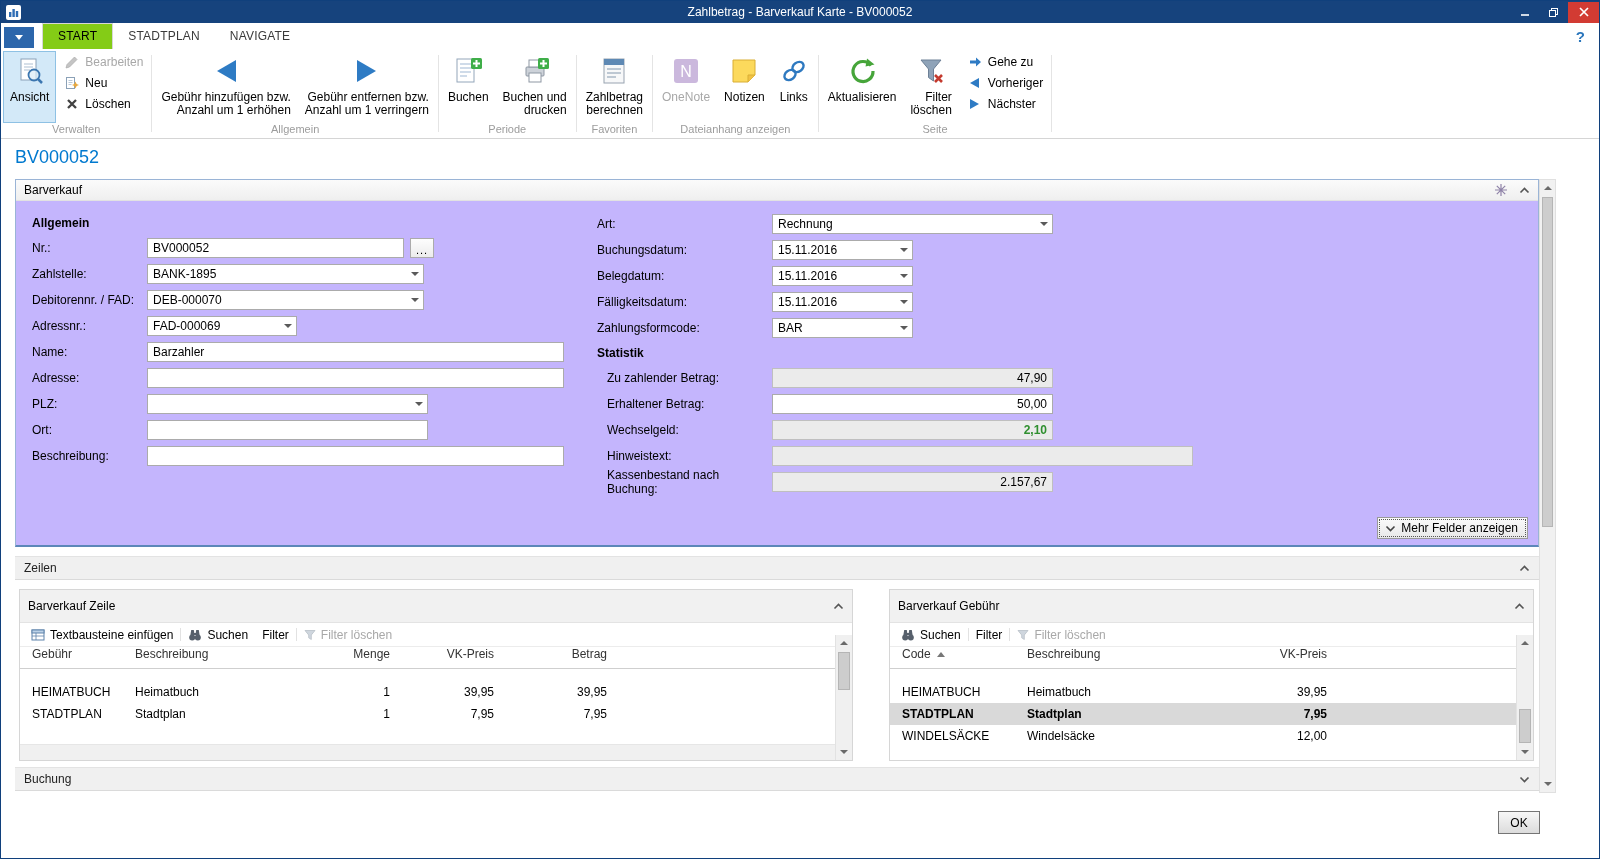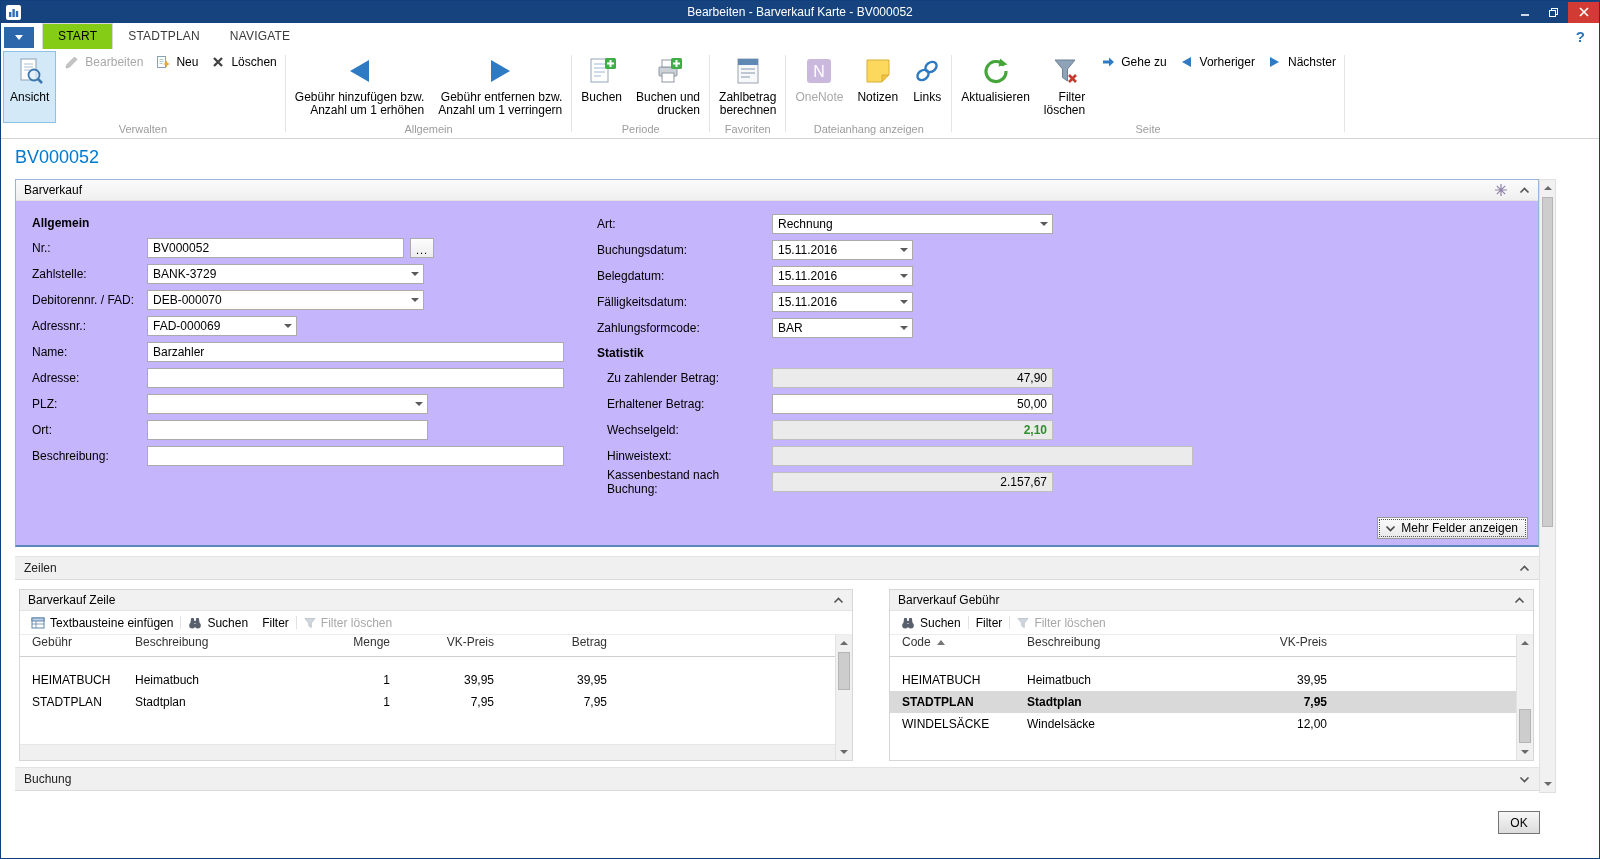--- a/index.html
+++ b/index.html
@@ -26,21 +26,21 @@
 .ribbon{position:absolute;left:0;top:48px;right:0;height:90px;background:#fff;border-bottom:1px solid #d5d5d5;display:flex;align-items:stretch;padding:2px 2px 0 2px}
 .rgroup{display:flex;flex-direction:column}
 .ritems{display:flex;align-items:flex-start;flex:1}
 .rlabel{text-align:center;color:#9c9c9c;font-size:11px;height:17px;white-space:nowrap;padding:0 6px}
 .rsep{width:1px;background:#e4e4e4;margin:4px 2px 6px 2px}
 .bigbtn{display:flex;flex-direction:column;align-items:center;padding:4px 7px 0;height:72px}
 .bigbtn .ric{height:32px;display:flex;align-items:center;justify-content:center}
 .blab{text-align:right;line-height:13px;margin-top:4px;white-space:nowrap}
 .blab span{display:block}
 .bigbtn.selected{background:#d3e9f8;border:1px solid #8ec1e4;padding:3px 6px 0}
-.stack{display:flex;flex-direction:row;margin-left:2px}
+.stack{display:flex;flex-direction:column;margin-left:2px}
 .smallbtn{display:flex;align-items:center;height:21px;padding:0 6px;white-space:nowrap}
 .smallbtn .sic{width:16px;height:15px;margin-right:5px;display:flex;align-items:center;justify-content:center}
 .disabled{color:#a8a8a8}
 .tri-big-left{width:0;height:0;border-top:11px solid transparent;border-bottom:11px solid transparent;border-right:19px solid #2e7bc4}
 .tri-big-right{width:0;height:0;border-top:11px solid transparent;border-bottom:11px solid transparent;border-left:19px solid #2e7bc4}
 .tri-sm-left{width:0;height:0;border-top:5px solid transparent;border-bottom:5px solid transparent;border-right:9px solid #2e7bc4}
 .tri-sm-right{width:0;height:0;border-top:5px solid transparent;border-bottom:5px solid transparent;border-left:9px solid #2e7bc4}
 .tri-dn-wh{width:0;height:0;border-left:4px solid transparent;border-right:4px solid transparent;border-top:5px solid #fff}
 
 
@@ -71,21 +71,21 @@
 .morefields{position:absolute;right:10px;bottom:6px;height:22px;border:1px solid #9a9a9a;background:linear-gradient(#fbfbfb,#e8e8e8);display:flex;align-items:center;gap:5px;padding:0 9px 0 7px;outline:1px dotted #555;outline-offset:-3px}
 
 
 .band{position:absolute;left:14px;width:1524px;height:24px;background:#f0f0f0;border-top:1px solid #e3e3e3;border-bottom:1px solid #dadada;display:flex;align-items:center;padding:0 9px;color:#222}
 .band .chev{margin-left:auto;display:flex}
 
 
 .grid{position:absolute;top:450px;height:172px;border:1px solid #d6d6d6;background:#fff}
 .grid.gl{left:18px;width:834px}
 .grid.gr{left:888px;width:645px}
-.g-header{height:21px;background:#f1f1f1;display:flex;align-items:center;padding:4px 8px;border-bottom:1px solid #e3e3e3}
+.g-header{height:21px;background:#f1f1f1;display:flex;align-items:center;padding:16px 8px;border-bottom:1px solid #e3e3e3}
 .g-toolbar{height:24px;display:flex;align-items:center;padding:0 4px;border-bottom:1px solid #ececec}
 .tbitem{display:flex;align-items:center;gap:5px;padding:0 7px;height:22px;white-space:nowrap}
 .tbsep{width:1px;height:13px;background:#e2e2e2}
 .g-colhdr{height:22px;display:flex;align-items:flex-start;border-bottom:1px solid #cfcfcf;color:#333;padding-left:12px}
 .g-rows{padding-top:12px}
 .g-row{height:22px;display:flex;align-items:center;padding-left:12px}
 .g-row.sel{background:#d9d9d9;font-weight:bold}
 .lc1{width:103px}.lc2{width:170px}.lc3{width:85px;text-align:right}.lc4{width:104px;text-align:right}.lc5{width:113px;text-align:right}
 .rc1{width:125px;display:flex;align-items:center;gap:6px}.rc2{width:190px}.rc3{width:110px;text-align:right}
 .gvs{position:absolute;right:0;top:45px;bottom:0;width:17px;background:#f0f0f0;border-left:1px solid #e2e2e2;display:flex;flex-direction:column}
@@ -112,21 +112,21 @@
 
   <div class="titlebar">
     <span class="appicon">
       <svg width="15" height="15">
           <rect width="15" height="15" rx="2" fill="#fff"></rect>
           <rect x="3" y="7" width="2.4" height="5" fill="#2e6db5"></rect>
           <rect x="6.4" y="4" width="2.4" height="8" fill="#2e6db5"></rect>
           <rect x="9.8" y="6" width="2.4" height="6" fill="#2e6db5"></rect>
         </svg>
     </span>
-    <div class="titletext">Bearbeiten - Barverkauf Karte - BV000052</div>
+    <div class="titletext">Zahlbetrag - Barverkauf Karte - BV000052</div>
     <div class="winbtns">
       <div class="winbtn">
           <svg width="10" height="10">
             <path d="M1 8h8" stroke="#fff" stroke-width="1.6"></path>
           </svg>
         </div>
       <div class="winbtn">
           <svg width="11" height="11" fill="none" stroke="#fff">
             <rect x="3.5" y="1.5" width="6" height="6"></rect>
             <rect x="1.5" y="3.5" width="6" height="6" fill="#16437d"></rect>
@@ -409,21 +409,21 @@
             <div class="fld" style="width:257px">
                 <span class="val">BV000052</span>
               </div>
             <div class="lookupbtn">
                 <span>...</span>
               </div>
           </div>
           <div class="frow">
             <span class="flabel">Zahlstelle:</span>
             <div class="fld dd" style="width:277px">
-                <span class="val">BANK-3729</span>
+                <span class="val">BANK-1895</span>
                 <span class="ddbtn">
                   <i class="tri-d"></i>
                 </span>
               </div>
           </div>
           <div class="frow">
             <span class="flabel">Debitorennr. / FAD:</span>
             <div class="fld dd" style="width:277px">
                 <span class="val">DEB-000070</span>
                 <span class="ddbtn">

